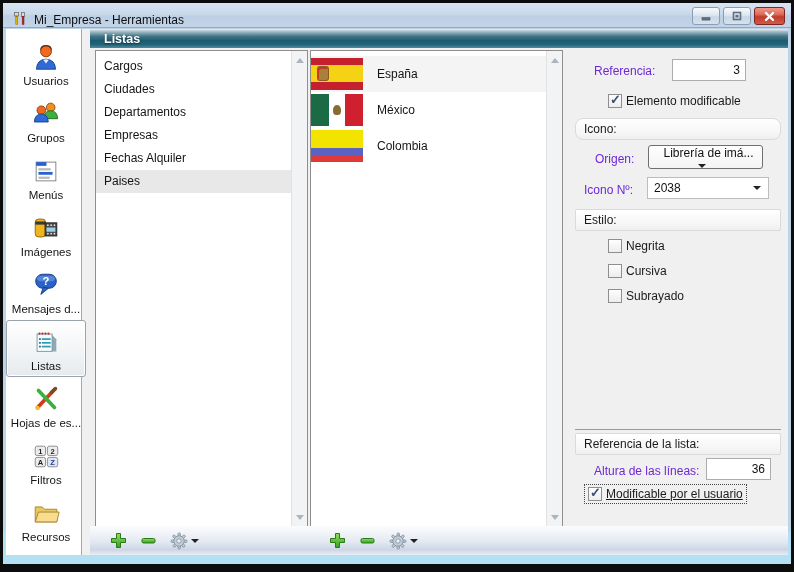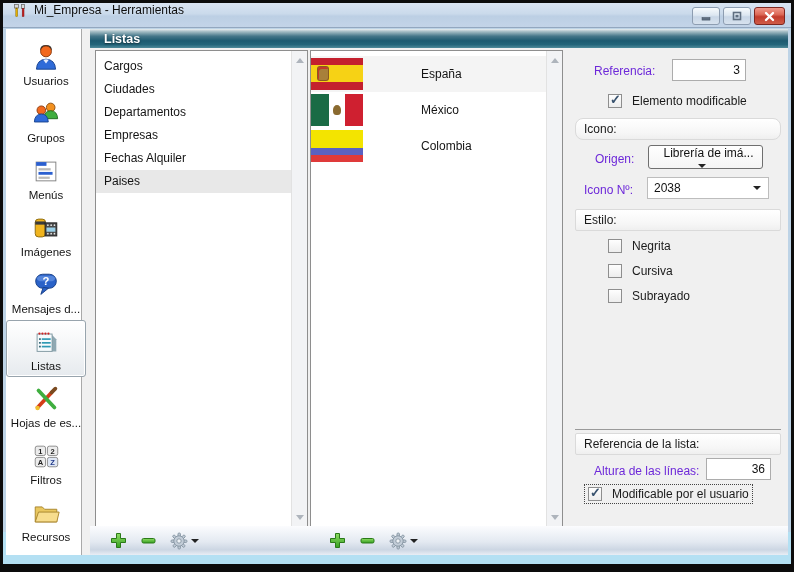--- a/index.html
+++ b/index.html
@@ -3,21 +3,21 @@
 <meta charset="utf-8">
 <style>
   * { margin:0; padding:0; box-sizing:border-box; }
   body { font-family:"Liberation Sans", sans-serif; background:#555; }
   .stage { position:relative; width:794px; height:572px; background:#0c0c0c; overflow:hidden;
            font-size:12px; color:#1a1a1a; }
 
   
   .titlebar { position:absolute; left:3px; top:3px; right:3px; height:25px;
     background:linear-gradient(180deg,#d9e4f2 0%,#cadaeb 45%,#bccfe4 55%,#c3d4e8 100%);
-    border-bottom:1px solid #93a7bf; display:flex; align-items:flex-start; }
+    border-bottom:1px solid #93a7bf; display:flex; align-items:flex-end; }
   .title-icon { width:16px; height:16px; margin:0 6px 0 9px; }
   .title-text { font-size:12px; color:#0d0d0d; }
   .win-btns { position:absolute; right:6px; top:4px; display:flex; gap:3px; }
   .wbtn { width:28px; height:18px; border:1px solid #8d9db1; border-radius:3px;
     background:linear-gradient(180deg,#f7fafc 0%,#dde7f1 45%,#c8d6e6 55%,#d7e2ee 100%);
     display:flex; align-items:center; justify-content:center; }
   .wbtn.close { width:31px; border-color:#7e261f;
     background:linear-gradient(180deg,#f0988b 0%,#dd6a58 40%,#c23b2c 55%,#cf5b47 100%); }
 
   .frame { position:absolute; left:3px; top:28px; right:3px; bottom:8px;
@@ -45,21 +45,21 @@
 
   
   .panel { position:absolute; background:#fff; border:1px solid #8e8e8e; }
   .panel1 { left:89px; top:21px; width:213px; height:477px; }
   .panel2 { left:304px; top:21px; width:253px; height:477px; }
   .rows1 { position:absolute; left:0; top:0; right:16px; }
   .lrow { height:23px; line-height:23px; padding-left:8px; color:#141414; }
   .lrow.first { margin-top:4px; }
   .lrow.selected { background:#e8e8e8; }
 
-  .vrow { height:36px; display:flex; align-items:center;gap:44px; }
+  .vrow { height:36px; display:flex; align-items:center; }
   .vrow.first { margin-top:5px; }
   .vrow.selected { background:#f4f4f4; }
   .vrow .lbl { margin-left:14px; color:#141414; }
   .flag { width:52px; height:32px; position:relative; flex:0 0 52px; }
   .flag.spain { background:linear-gradient(180deg,#c4202e 0 22%,#f6d215 22% 76%,#c4202e 76% 100%); }
   .flag.spain::after { content:""; position:absolute; left:7px; top:9px; width:10px; height:13px;
     background:#a8803a; border-radius:2px; box-shadow:0 0 0 1px #8a5a20, 2px 3px 0 -1px #c23a2a inset; }
   .flag.mexico { background:linear-gradient(90deg,#1a6b45 0 34%,#ffffff 34% 66%,#cf2030 66% 100%); }
   .flag.mexico::after { content:""; position:absolute; left:22px; top:11px; width:8px; height:10px;
     background:#8a6a30; border-radius:50% 50% 40% 40%; }
@@ -77,21 +77,21 @@
     border-top:5px solid #aeb4bc; }
 
   
   .detail { position:absolute; left:561px; right:0; top:19px; bottom:29px; background:#f0f0f0; }
   .dlabel { position:absolute; color:#6d28d9; white-space:nowrap; }
   .tbox { position:absolute; background:#fff; border:1px solid #acacac; text-align:right;
     padding:0 5px; font:12px "Liberation Sans",sans-serif; color:#111; }
   .section { position:absolute; left:8px; width:206px; height:22px;
     background:linear-gradient(180deg,#ffffff 0%,#f6f6f6 70%,#efefef 100%);
     border:1px solid #dadada; border-radius:2px; line-height:20px; padding-left:8px; color:#1a1a1a; }
-  .cbrow { position:absolute; display:flex; align-items:center; gap:10px; }
+  .cbrow { position:absolute; display:flex; align-items:center; gap:4px; }
   .cbrow.focusring { outline:1px dotted #444; padding:2px 3px; }
   .cb { width:14px; height:14px; border:1px solid #8e8e8e; background:linear-gradient(180deg,#fefefe,#ededed);
     position:relative; flex:0 0 14px; }
   .cb.checked::after { content:"✓"; position:absolute; left:1px; top:-3px; font-size:13px;
     font-weight:bold; color:#39536f; }
   .combo { position:absolute; background:#fff; display:flex; align-items:center; }
   .combo .val { flex:1; padding-left:6px; overflow:hidden; white-space:nowrap; color:#111; }
   .combo .caret { width:0; height:0; border-left:4px solid transparent; border-right:4px solid transparent;
     border-top:4px solid #222; margin-right:7px; }
   .combo.round { border:1px solid #6f6f6f; border-radius:3px;
@@ -369,21 +369,21 @@
 
       <div class="hline" style="top:381px;"></div>
 
       <div class="section" style="top:385px;">
         <span>Referencia de la lista:</span>
       </div>
 
       <span class="dlabel" style="left:27px; top:416px;">Altura de las líneas:</span>
       <input class="tbox" style="left: 139px; top: 410px; width: 65px; height: 22px;" readonly="" value="36">
 
-      <div class="cbrow focusring" style="left:18px; top:437px;">
+      <div class="cbrow focusring" style="left:18px; top:437px;text-decoration:underline;">
         <span class="cb checked"></span>
         <span>Modificable por el usuario</span>
       </div>
     </div>
 
     <div class="toolbar">
       <div class="tgroup g1">
         <div class="tbtn">
           <svg width="17" height="17" viewBox="0 0 17 17">
             <defs>

